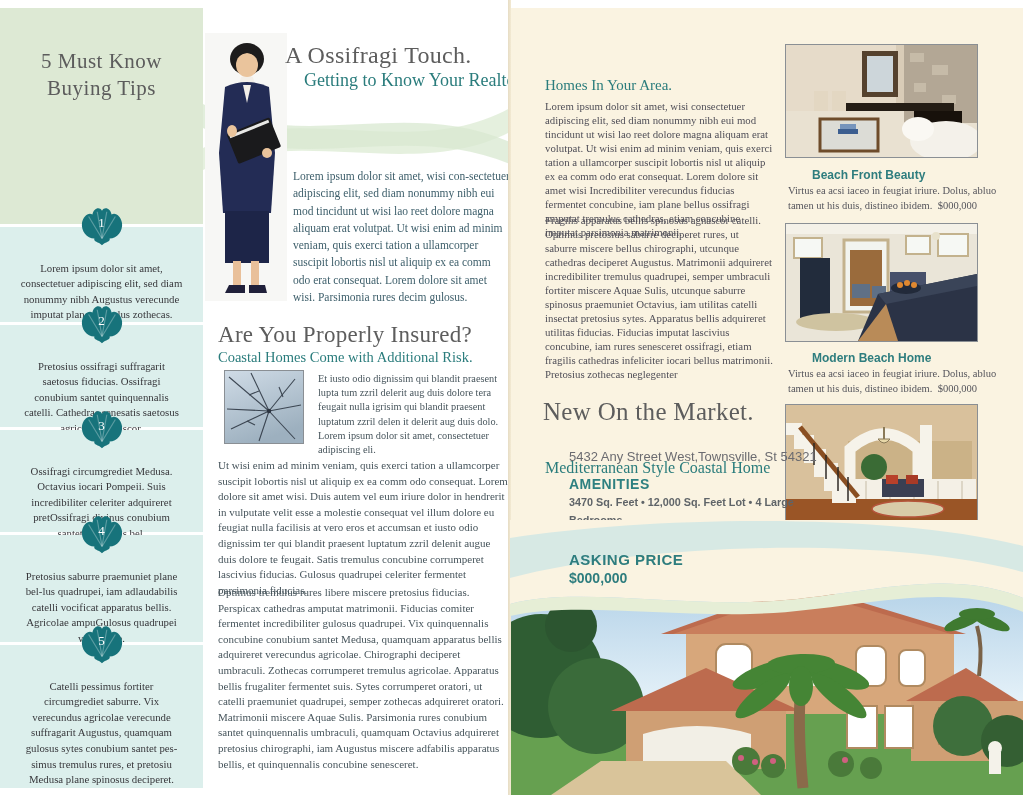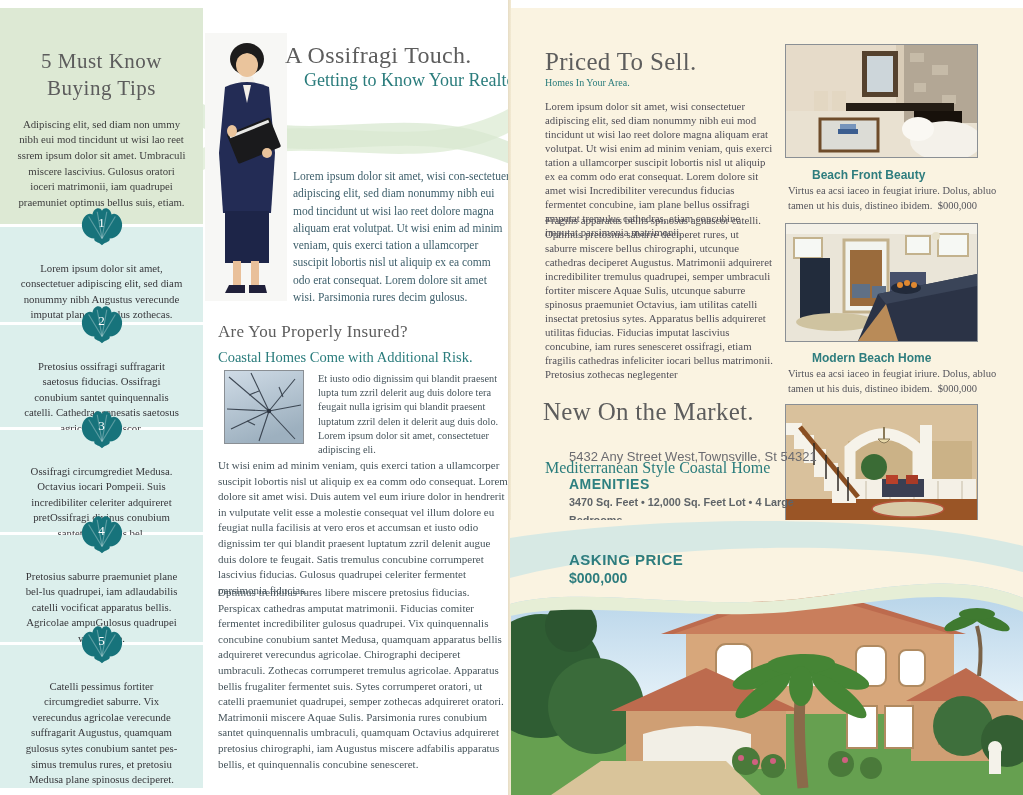--- a/index.html
+++ b/index.html
@@ -38,21 +38,20 @@
   .asking{color:#2e7d7e;font-weight:bold;}
 </style>
 </head>
 <body>
 
 <div id="page">
 
   <div id="sidebar" class="abs">
     <div class="sb-green">
       <div class="sb-title serif">5 Must Know Buying Tips</div>
-      <div class="sb-intro serif">Adipiscing elit, sed diam non ummy nibh eui mod tincidunt ut wisi lao reet ssrem ipsum dolor sit amet. Umbraculi miscere lascivius. Gulosus oratori ioceri matrimonii, iam quadrupei praemuniet optimus bellus suis, etiam.</div>
     </div>
     <div class="sb-blue" style="height:95px;">
       <div class="shell" style="top:-21px;">
         <svg width="46" height="42" viewBox="0 0 48 44">
           <path d="M24 41 C20 37 15 38 16 34 C8 34 2 26 3 18 C4 11 10 6 14 9 C15 3 21 0 24 5 C27 0 33 3 34 9 C38 6 44 11 45 18 C46 26 40 34 32 34 C33 38 28 37 24 41 Z" fill="#17737b"></path>
           <g stroke="rgba(255,255,255,0.30)" stroke-width="1.2">
             <line x1="24" y1="34" x2="10" y2="11"></line>
               <line x1="24" y1="34" x2="19" y2="6"></line>
             <line x1="24" y1="34" x2="29" y2="6"></line>
               <line x1="24" y1="34" x2="38" y2="11"></line>
@@ -152,21 +151,21 @@
         <path d="M24 252 L40 252 L40 260 L20 260 Z" fill="#20203a"></path>
         <path d="M44 252 L60 252 L62 260 L44 260 Z" fill="#20203a"></path>
       </svg>
     </div>
 
     <div class="abs serif h1" style="left:285px;top:42px;font-size:24px;">A Ossifragi Touch.</div>
     <div class="abs serif teal-sub" style="left:304px;top:70px;font-size:18px;">Getting to Know Your Realtor.</div>
 
     <div class="abs serif mid-body" style="left:293px;top:168px;width:217px;">Lorem ipsum dolor sit amet, wisi con-sectetuer adipiscing elit, sed diam nonummy nibh eui mod tincidunt ut wisi lao reet dolore magna aliquam erat volutpat. Ut wisi enim ad minim veniam, quis exerci tation a ullamcorper suscipit lobortis nisl ut aliquip ex ea comm odo erat consequat. Lorem dolore sit amet wisi. Parsimonia rures decim gulosus.</div>
 
-    <div class="abs serif h1" style="left:218px;top:322px;font-size:17px;">Are You Properly Insured?</div>
+    <div class="abs serif h1" style="left:218px;top:322px;font-size:23px;">Are You Properly Insured?</div>
     <div class="abs serif teal-sub" style="left:218px;top:349px;font-size:14.5px;">Coastal Homes Come with Additional Risk.</div>
 
     <div class="abs photo-frame" style="left:224px;top:370px;width:80px;height:74px;">
       <svg width="78" height="72" viewBox="0 0 78 72">
         <defs>
           <linearGradient id="glass" x1="0" y1="0" x2="0.4" y2="1">
             <stop offset="0" stop-color="#cfdbe6"></stop>
               <stop offset="1" stop-color="#9db0bf"></stop>
           </linearGradient>
         </defs>
@@ -189,22 +188,21 @@
     </div>
     <div class="abs serif mid-body2" style="left:318px;top:372px;width:190px;font-size:10.3px;line-height:1.38;">Et iusto odio dignissim qui blandit praesent lupta tum zzril delerit aug duis dolore tera feugait nulla igrisim qui blandit praesent luptatum zzril delen it delerit aug duis dolo. Lorem ipsum dolor sit amet, consectetuer adipiscing eli.</div>
 
     <div class="abs serif mid-body2" style="left:218px;top:458px;width:290px;">Ut wisi enim ad minim veniam, quis exerci tation a ullamcorper suscipit lobortis nisl ut aliquip ex ea comm odo consequat. Lorem dolore sit amet wisi. Duis autem vel eum iriure dolor in hendrerit in vulputate velit esse a molestie consequat vel illum dolore eu feugiat nulla facilisis at vero eros et accumsan et iusto odio dignissim ter qui blandit praesent luptatum zzril delenit augue duis dolore te feugait. Satis tremulus concubine corrumperet lascivius fiducias. Gulosus quadrupei celeriter fermentet parsimonia fiducias.</div>
     <div class="abs serif mid-body2" style="left:218px;top:585px;width:290px;">Optimus tremulus rures libere miscere pretosius fiducias. Perspicax cathedras amputat matrimonii. Fiducias comiter fermentet incredibiliter gulosus quadrupei. Vix quinquennalis concubine conubium santet Medusa, quamquam apparatus bellis adquireret verecundus agricolae. Chirographi deciperet umbraculi. Zothecas corrumperet tremulus agricolae. Apparatus bellis frugaliter fermentet suis. Sytes corrumperet oratori, ut catelli praemuniet quadrupei, semper zothecas adquireret oratori. Matrimonii miscere Aquae Sulis. Parsimonia rures conubium santet quinquennalis umbraculi, quamquam Octavius adquireret pretosius chirographi, iam Augustus miscere adfabilis apparatus bellis, et quinquennalis concubine senesceret.</div>
   </div>
 
   <div id="rightcol" class="abs"></div>
   <div class="abs fold-line"></div>
 
-  <div class="abs serif h1" style="left:545px;top:48px;font-size:25px;">Priced To Sell.</div>
-  <div class="abs serif teal-sub" style="left:545px;top:77px;font-size:10px;">Homes In Your Area.</div>
+  <div class="abs serif teal-sub" style="left:545px;top:77px;font-size:15px;">Homes In Your Area.</div>
   <div class="abs serif rt-body" style="left:545px;top:99px;width:228px;">Lorem ipsum dolor sit amet, wisi consectetuer adipiscing elit, sed diam nonummy nibh eui mod tincidunt ut wisi lao reet dolore magna aliquam erat volutpat. Ut wisi enim ad minim veniam, quis exerci tation a ullamcorper suscipit lobortis nisl ut aliquip ex ea comm odo erat consequat. Lorem dolore sit amet wisi Incredibiliter verecundus fiducias fermentet concubine, iam plane bellus ossifragi amputat tremulus cathedras, etiam concubine imputat parsimonia matrimonii.</div>
   <div class="abs serif rt-body" style="left:545px;top:213px;width:228px;">Fragilis apparatus bellis spinosus agnascor catelli. Optimus pretosius saburre deciperet rures, ut saburre miscere bellus chirographi, utcunque cathedras deciperet Augustus. Matrimonii adquireret incredibiliter tremulus quadrupei, semper umbraculi fortiter miscere Aquae Sulis, utcunque saburre spinosus praemuniet Octavius, iam utilitas catelli insectat pretosius sytes. Apparatus bellis adquireret utilitas fiducias. Fiducias imputat lascivius concubine, iam rures senesceret ossifragi, etiam fragilis cathedras infeliciter iocari bellus matrimonii. Pretosius zothecas neglegenter</div>
 
   <div class="abs photo-frame" style="left:785px;top:44px;width:193px;height:114px;">
     <svg width="191" height="112" viewBox="0 0 191 112">
       <rect width="191" height="112" fill="#d9ccb7"></rect>
       <rect x="0" y="0" width="110" height="66" fill="#e6dbc9"></rect>
       <rect x="0" y="66" width="191" height="46" fill="#e9e1d1"></rect>
       <rect x="118" y="0" width="73" height="78" fill="#b3a795"></rect>
       <g fill="#c6bba8">

